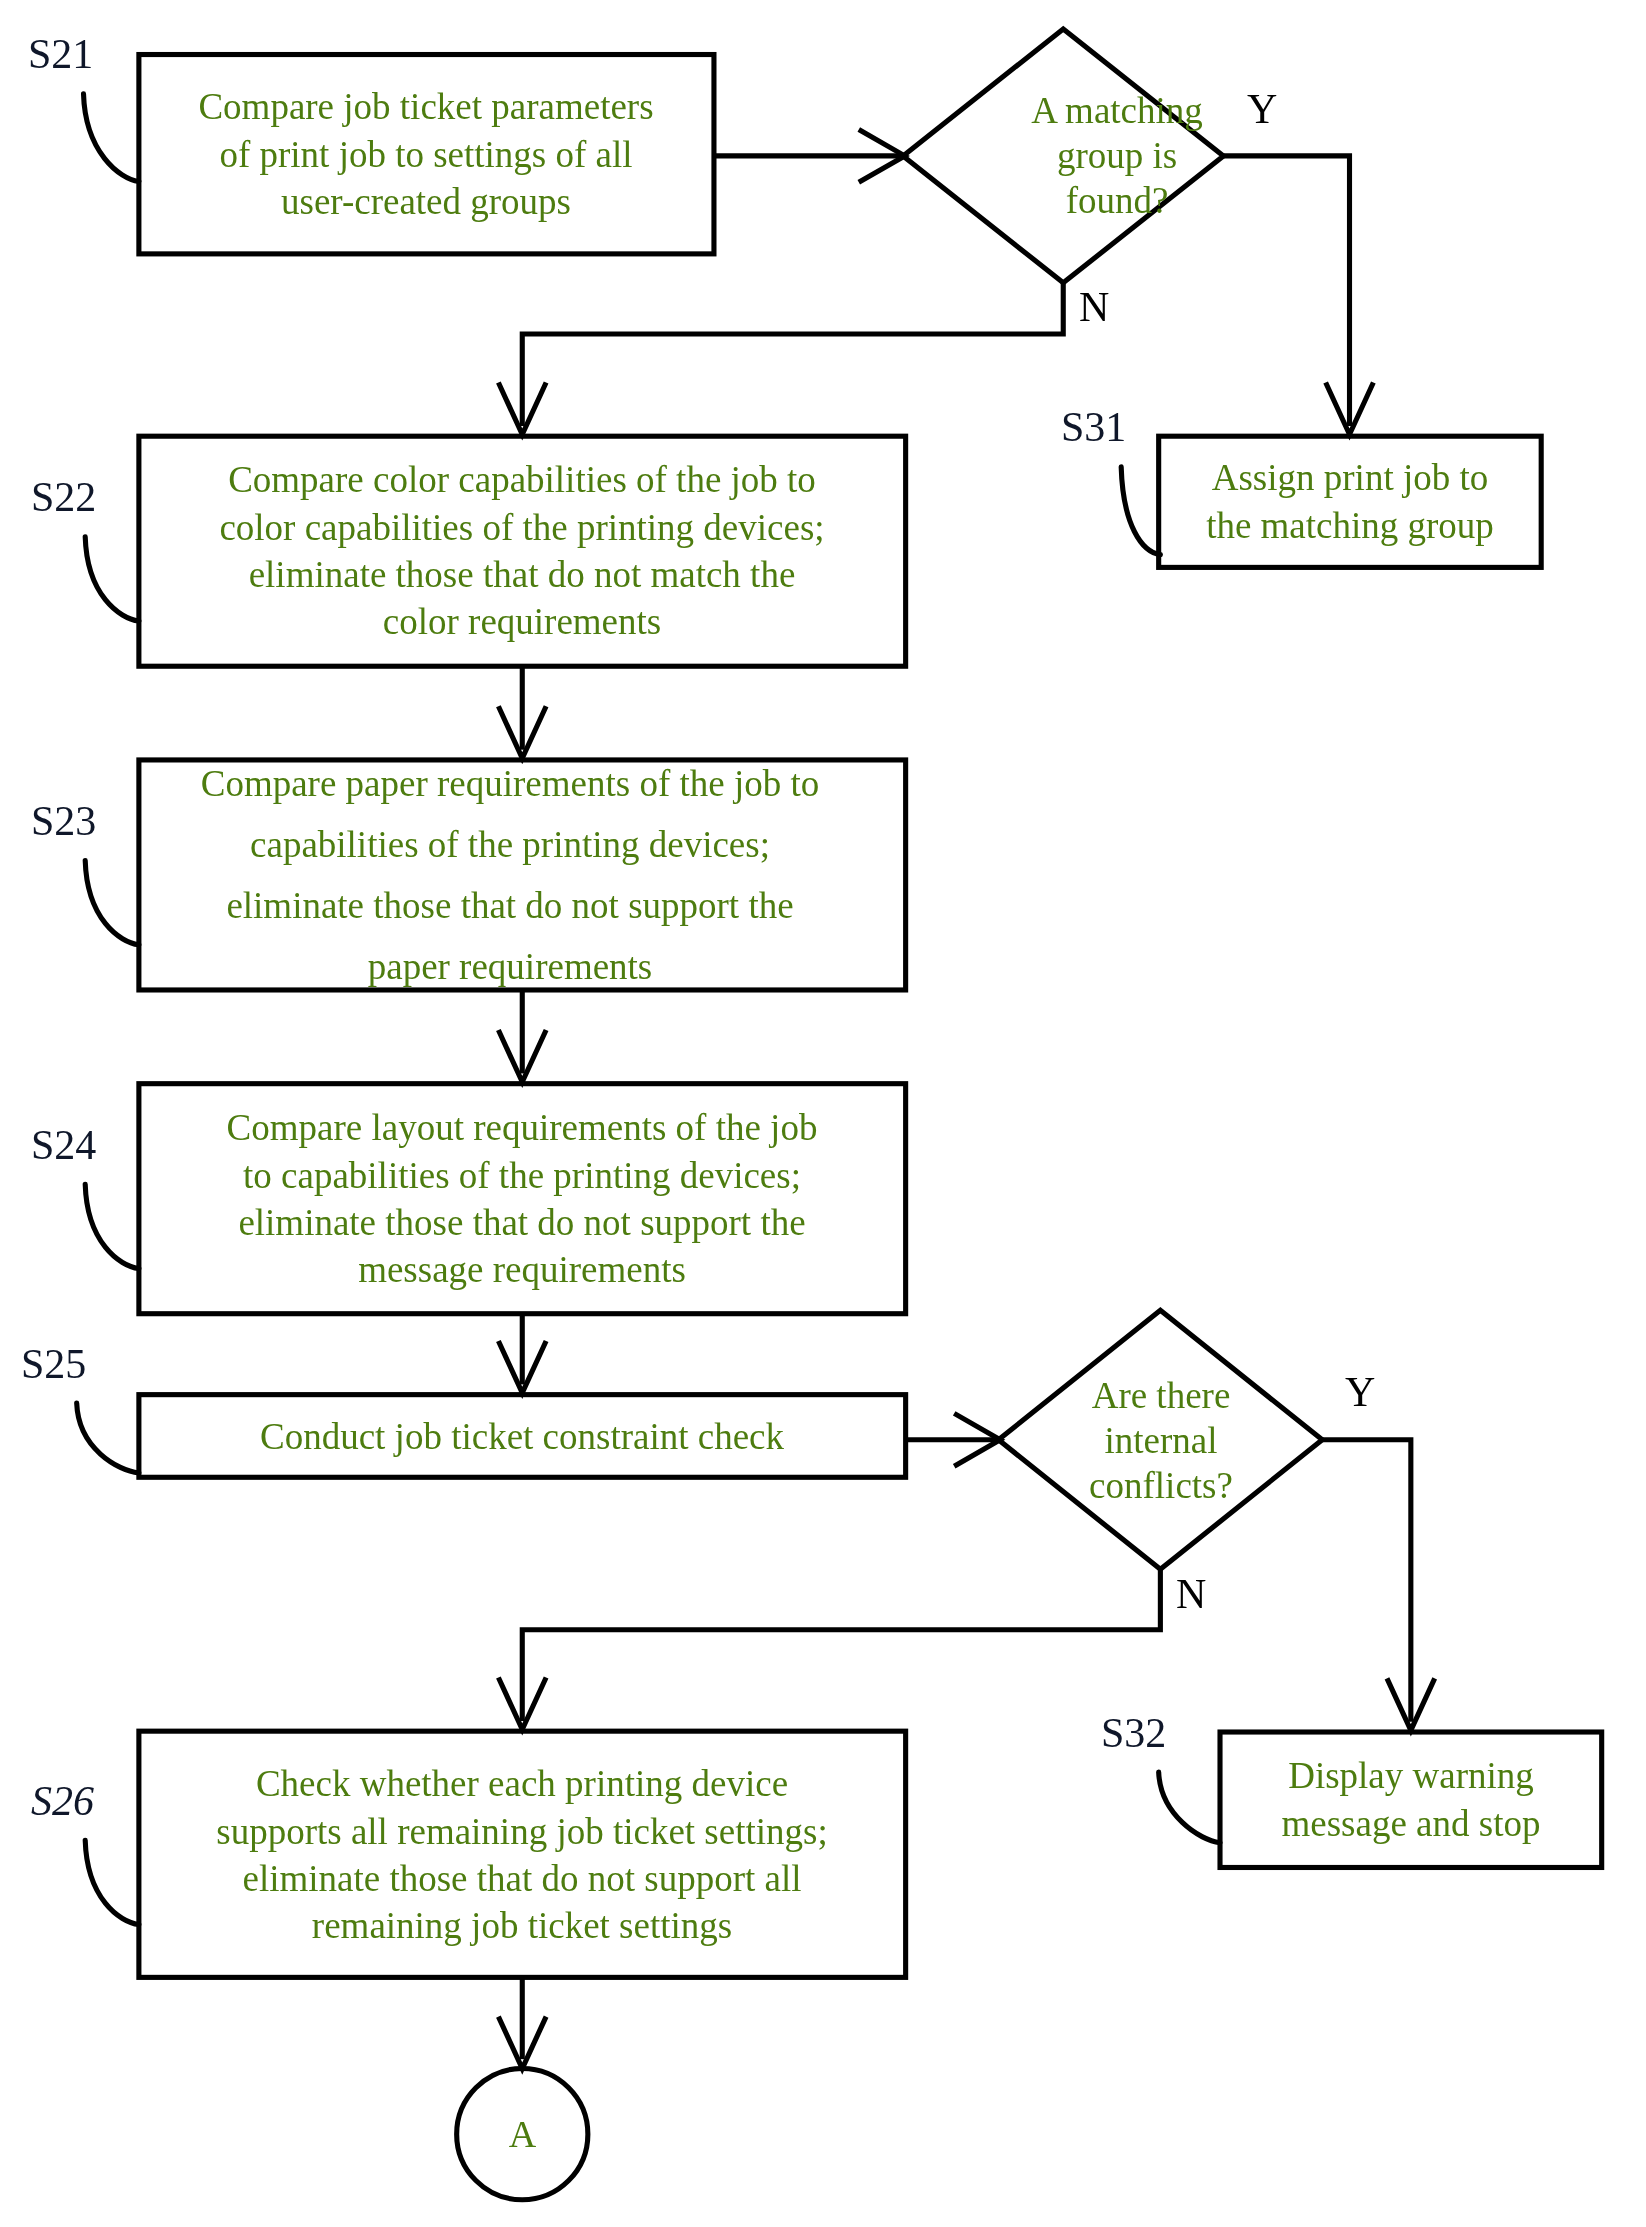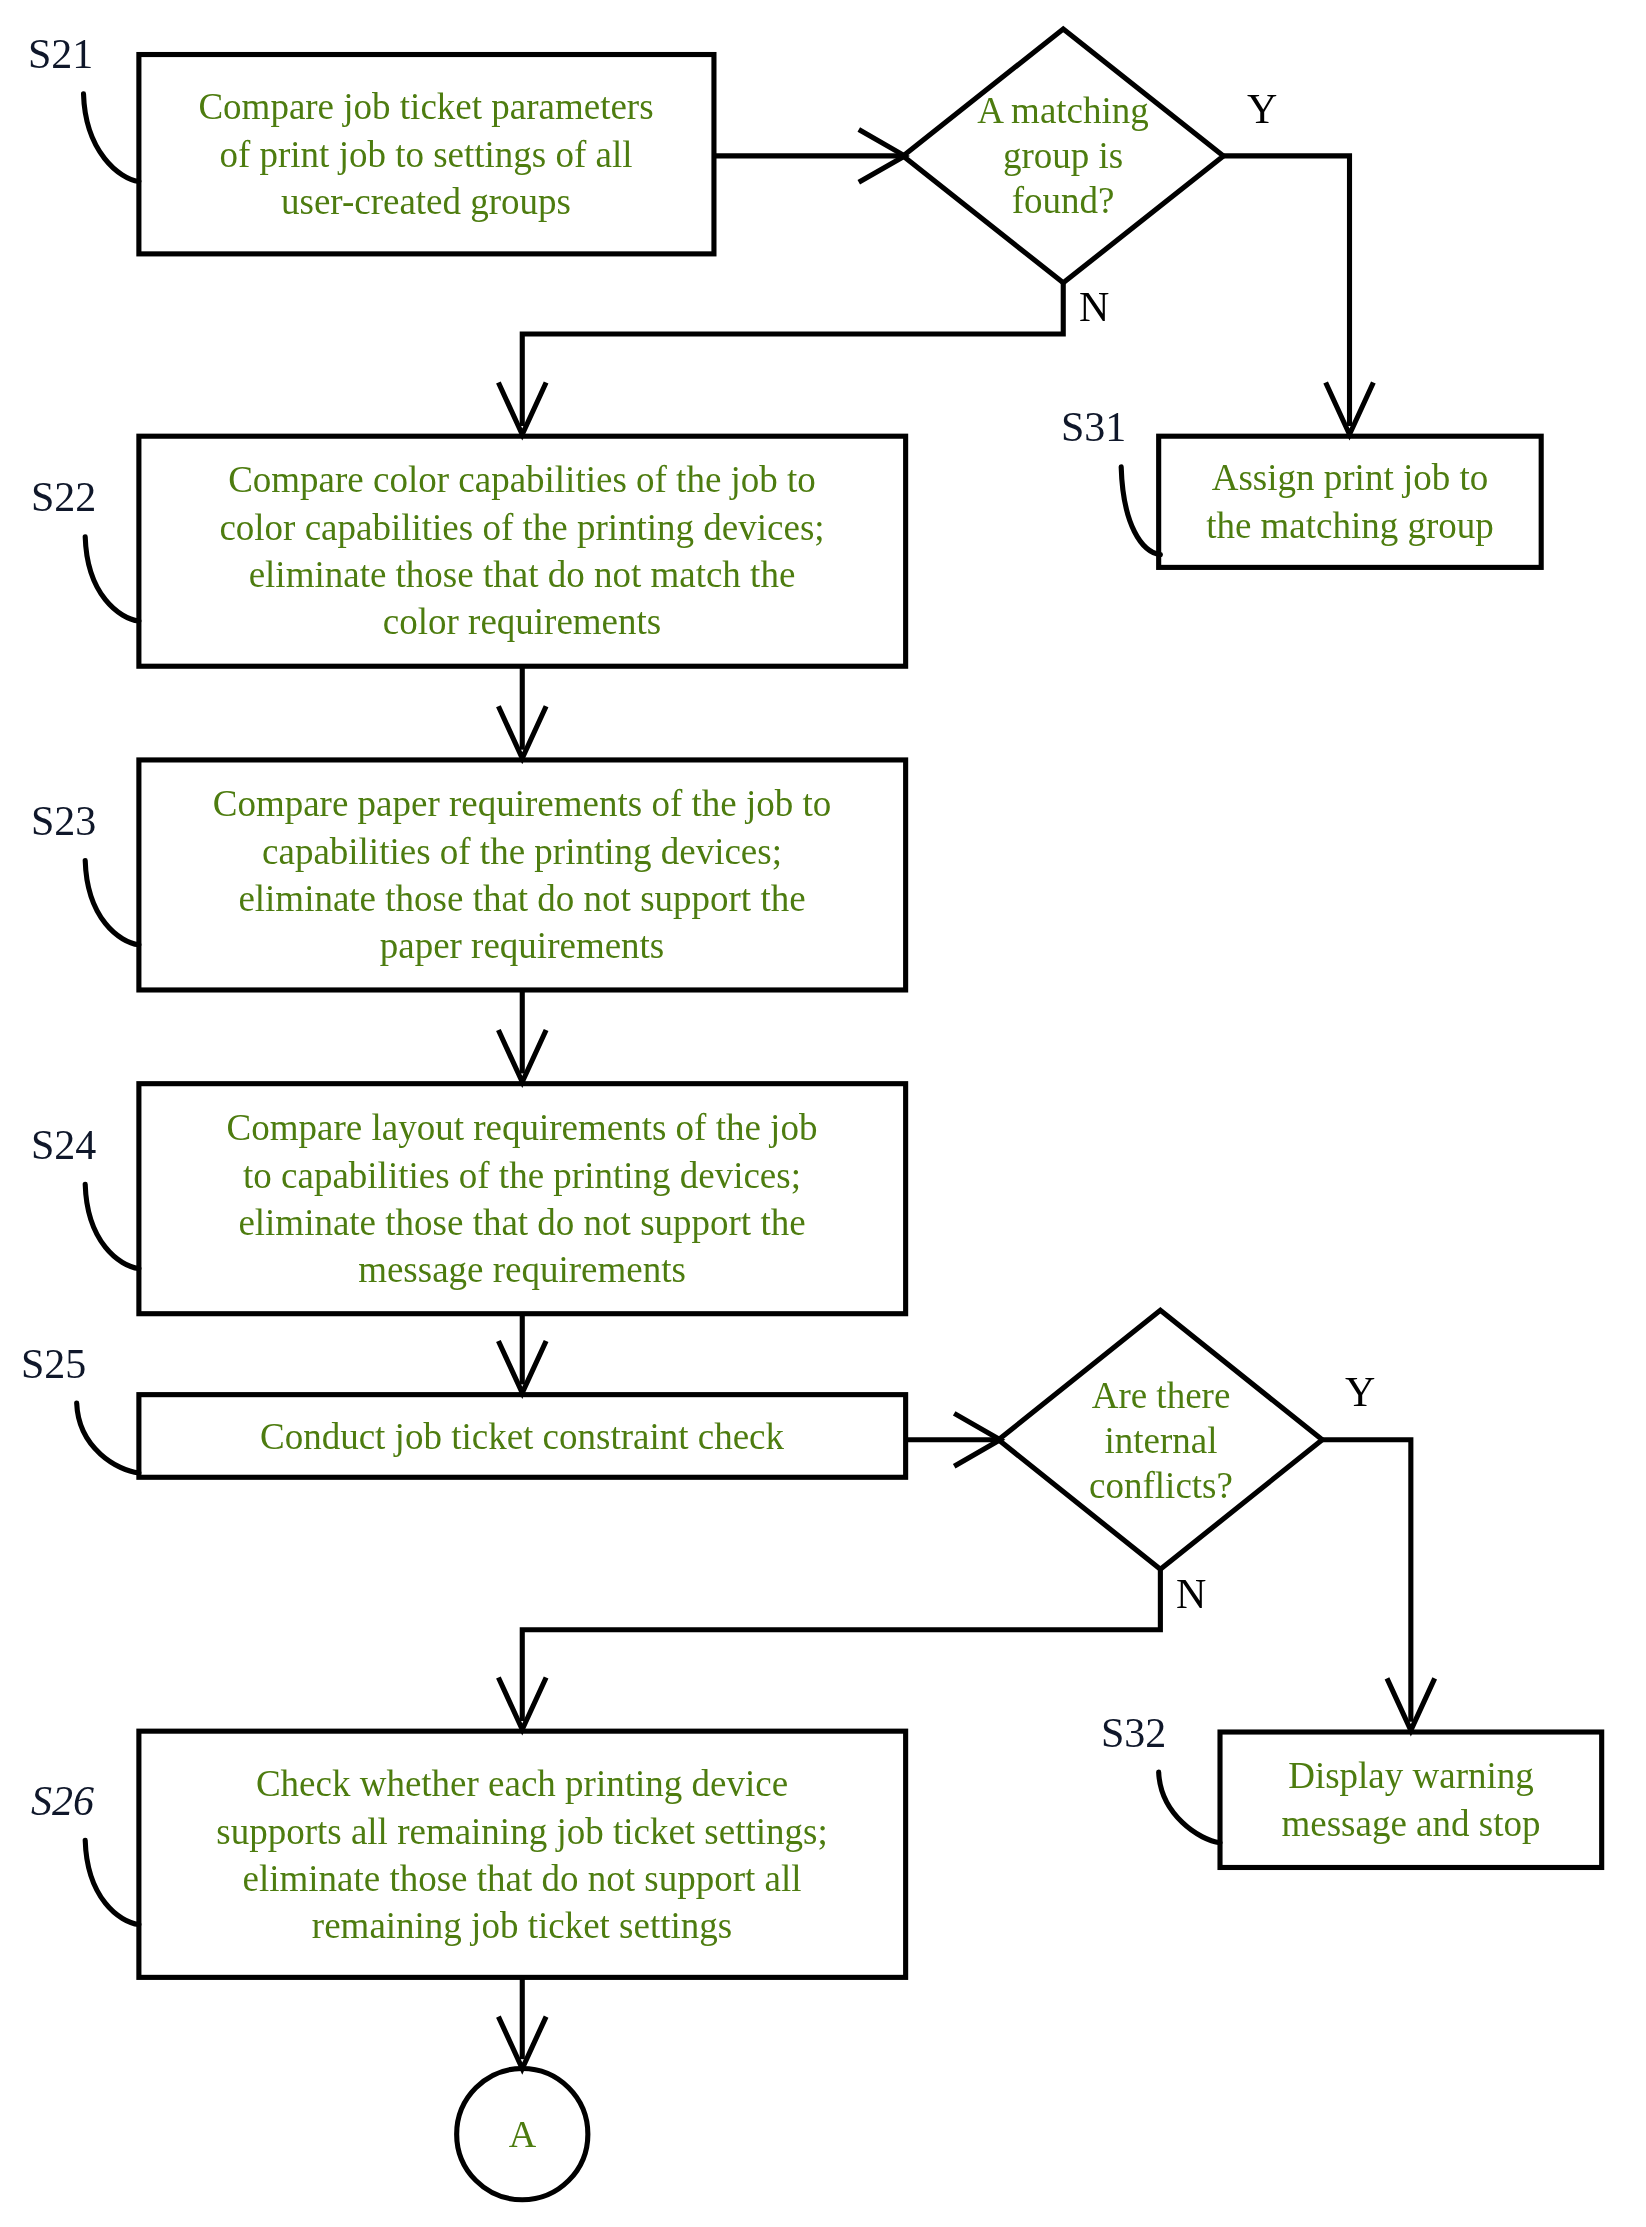--- a/index.html
+++ b/index.html
@@ -166,39 +166,39 @@
     <path class="leader" d="M 1360 2080 C 1362 2130, 1408 2160, 1432 2163"></path>
     <path class="leader" d="M 100 2160 C 102 2228, 140 2256, 163 2259"></path>
   </svg>
 
   <div class="node-text box-text" style="left:147px; top:55px; width:558px; height:199px;">
     <span class="tline">Compare job ticket parameters</span>
     <span class="tline">of print job to settings of all</span>
     <span class="tline">user-created groups</span>
   </div>
 
-  <div class="node-text diamond-text" style="left:931px; top:39px; width:264px; height:233px;">
+  <div class="node-text diamond-text" style="left:985px; top:39px; width:264px; height:233px;">
     <span class="tline">A matching</span>
     <span class="tline">group is</span>
     <span class="tline">found?</span>
   </div>
 
   <div class="node-text box-text" style="left:1164px; top:436px; width:372px; height:131px;">
     <span class="tline">Assign print job to</span>
     <span class="tline">the matching group</span>
   </div>
 
   <div class="node-text box-text" style="left:147px; top:436px; width:750px; height:230px;">
     <span class="tline">Compare color capabilities of the job to</span>
     <span class="tline">color capabilities of the printing devices;</span>
     <span class="tline">eliminate those that do not match the</span>
     <span class="tline">color requirements</span>
   </div>
 
-  <div class="node-text box-text" style="left:147px; top:760px; width:750px; height:230px;">
+  <div class="node-text box-text" style="left:135px; top:760px; width:750px; height:230px;justify-content:space-between;">
     <span class="tline">Compare paper requirements of the job to</span>
     <span class="tline">capabilities of the printing devices;</span>
     <span class="tline">eliminate those that do not support the</span>
     <span class="tline">paper requirements</span>
   </div>
 
   <div class="node-text box-text" style="left:147px; top:1084px; width:750px; height:230px;">
     <span class="tline">Compare layout requirements of the job</span>
     <span class="tline">to capabilities of the printing devices;</span>
     <span class="tline">eliminate those that do not support the</span>

